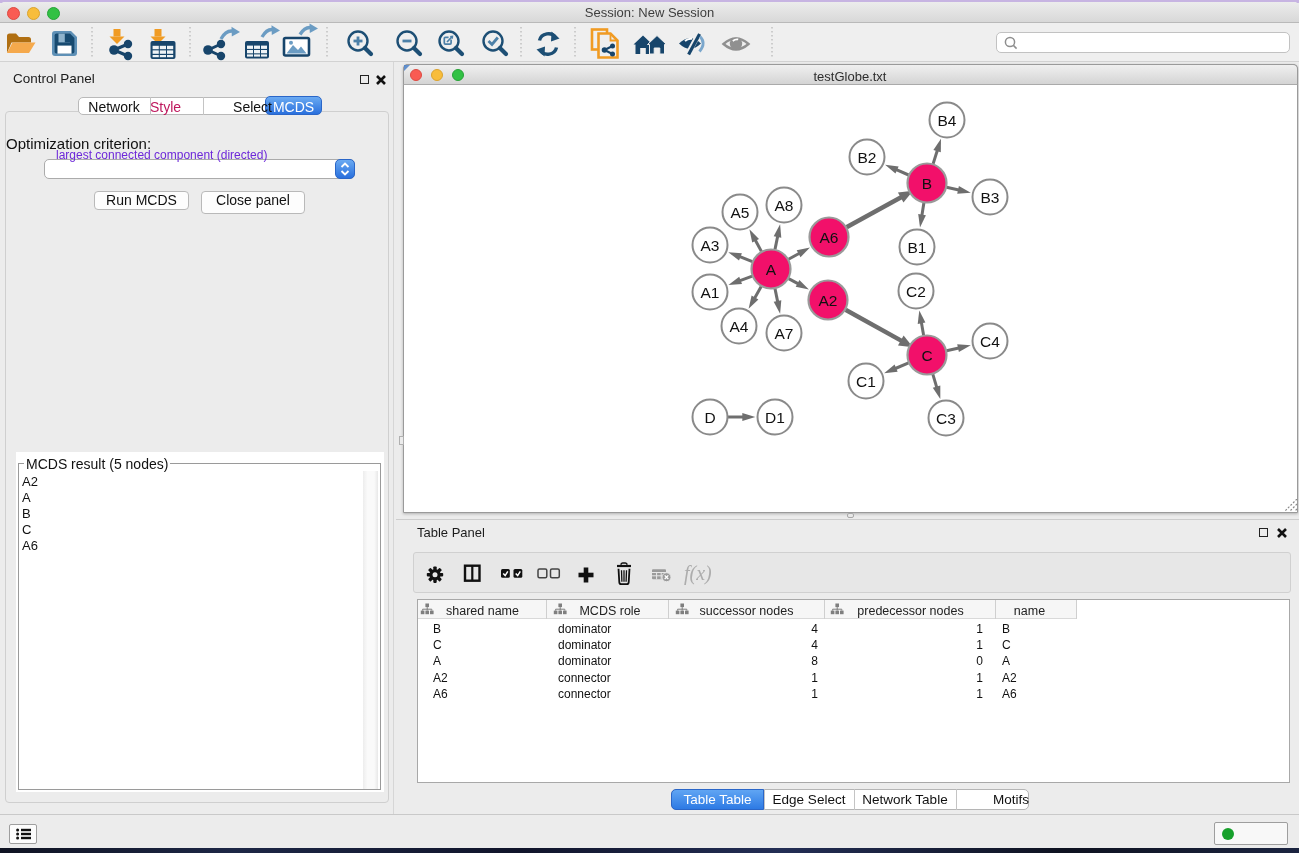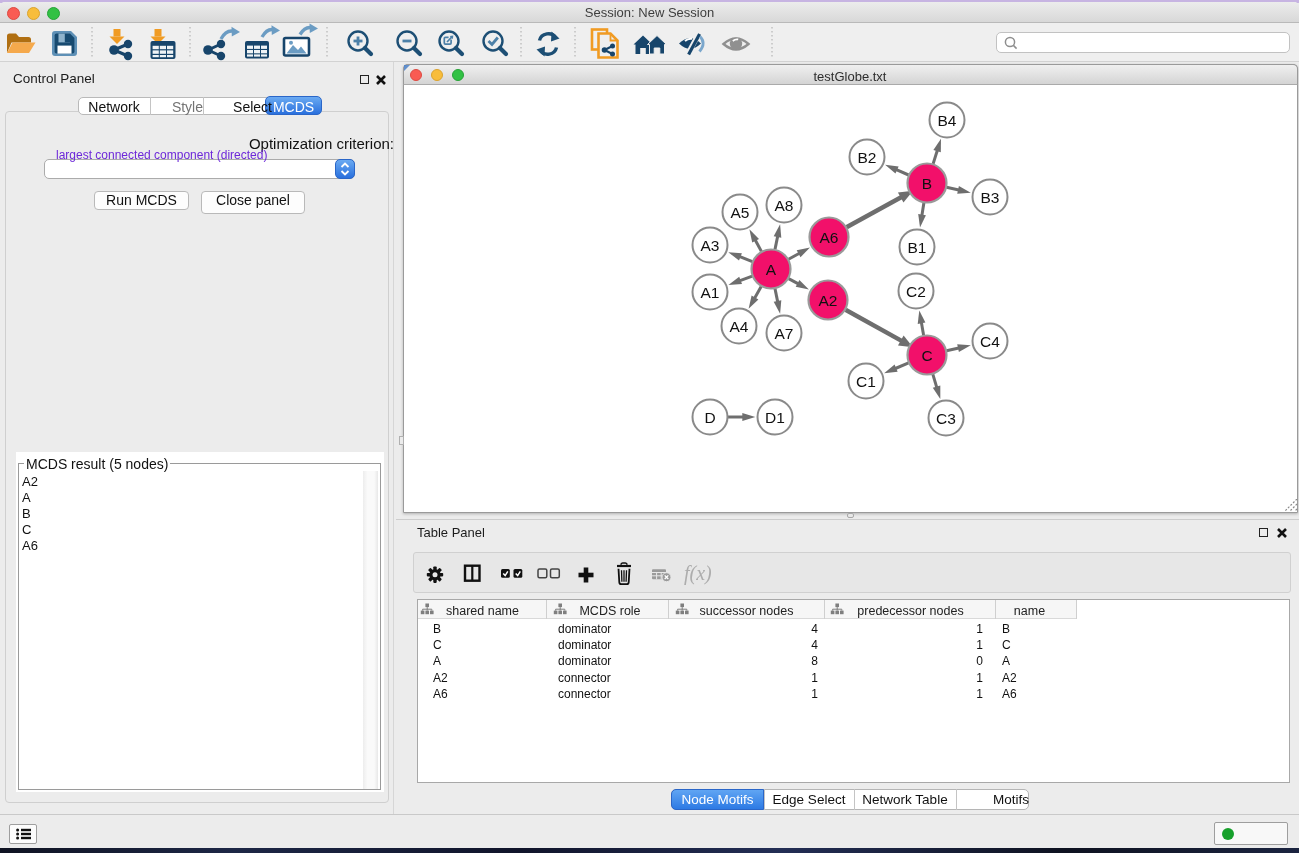--- a/index.html
+++ b/index.html
@@ -164,25 +164,25 @@
 <path d="M2,2 L10,10 M10,2 L2,10" stroke="#111" stroke-width="2.6"></path>
 </svg>
 
 <div class="abs" style="left:5px;top:111px;width:384px;height:692px;border:1px solid #cfcfcf;border-radius:4px"></div>
 
 <div class="abs" style="left:78px;top:97px;width:243px;height:18px;background:#fff;border:1px solid #b9b9b9;border-radius:5px"></div>
 <div class="abs" style="left:150px;top:97px;width:1px;height:18px;background:#c4c4c4"></div>
 <div class="abs" style="left:203px;top:97px;width:1px;height:18px;background:#c4c4c4"></div>
 <div class="abs" style="left:265px;top:96px;width:57px;height:19px;background:linear-gradient(#6aaaf2,#2a70dd);border:1px solid #2a66c8;border-radius:5px"></div>
 <div class="abs" style="left:78px;top:99px;width:72px;text-align:center;font-size:14px;color:#111">Network</div>
-<div class="abs" style="left:150px;top:99px;width:53px;text-align:right;font-size:14px;color:#737373">Style</div>
+<div class="abs" style="left:150px;top:99px;width:53px;text-align:left;font-size:14px;color:#be185d">Style</div>
 <div class="abs" style="left:203px;top:99px;width:69px;text-align:right;font-size:14px;color:#111">Select</div>
 <div class="abs" style="left:265px;top:99px;width:57px;text-align:center;font-size:14px;color:#fff">MCDS</div>
 
-<div class="abs" style="left:6px;top:135px;width:388px;text-align:right;font-size:15px;color:#111">Optimization criterion:</div>
+<div class="abs" style="left:6px;top:135px;width:388px;text-align:left;font-size:15px;color:#111">Optimization criterion:</div>
 <div class="abs" style="left:44px;top:159px;width:311px;height:20px;background:#fff;border:1px solid #ababab;border-radius:5px"></div>
 <div class="abs" style="left:56px;top:148px;font-size:12px;color:#6d28d9">largest connected component (directed)</div>
 <div class="abs" style="left:335px;top:159px;width:20px;height:20px;background:linear-gradient(#6aaaf2,#2a70dd);border:1px solid #2a66c8;border-radius:5px"></div>
 <svg class="abs" style="left:337px;top:161px" width="16" height="16" viewBox="0 0 16 16">
 <path d="M4.5,6 L8,2.5 L11.5,6" fill="none" stroke="#fff" stroke-width="1.8"></path>
 <path d="M4.5,10 L8,13.5 L11.5,10" fill="none" stroke="#fff" stroke-width="1.8"></path>
 </svg>
 <div class="abs" style="left:94px;top:191px;width:95px;height:19px;background:#fdfdfd;border:1px solid #b9b9b9;border-radius:4px;text-align:center;font-size:14px;color:#111;line-height:17px">Run MCDS</div>
 <div class="abs" style="left:201px;top:191px;width:104px;height:23px;background:#fdfdfd;border:1px solid #b9b9b9;border-radius:4px;text-align:center;font-size:14px;color:#111;line-height:17px">Close panel</div>
 
@@ -389,21 +389,21 @@
 <div class="abs" style="left:558px;top:621px;font-size:12px;color:#111;line-height:16.2px">dominator<br>dominator<br>dominator<br>connector<br>connector</div>
 <div class="abs" style="left:740px;top:621px;width:78px;text-align:right;font-size:12px;color:#111;line-height:16.2px">4<br>4<br>8<br>1<br>1</div>
 <div class="abs" style="left:905px;top:621px;width:78px;text-align:right;font-size:12px;color:#111;line-height:16.2px">1<br>1<br>0<br>1<br>1</div>
 <div class="abs" style="left:1002px;top:621px;font-size:12px;color:#111;line-height:16.2px">B<br>C<br>A<br>A2<br>A6</div>
 
 <div class="abs" style="left:671px;top:789px;width:358px;height:21px;background:#fff;border:1px solid #b5b5b5;border-radius:5px"></div>
 <div class="abs" style="left:671px;top:789px;width:93px;height:21px;background:linear-gradient(#60a5f3,#2d7ae4);border:1px solid #2a66c8;border-radius:5px 0 0 5px"></div>
 <div class="abs" style="left:764px;top:789px;width:1px;height:21px;background:#c4c4c4"></div>
 <div class="abs" style="left:854px;top:789px;width:1px;height:21px;background:#c4c4c4"></div>
 <div class="abs" style="left:956px;top:789px;width:1px;height:21px;background:#c4c4c4"></div>
-<div class="abs" style="left:671px;top:792px;width:93px;text-align:center;font-size:13.5px;color:#fff">Node Motifs</div>
+<div class="abs" style="left:671px;top:792px;width:93px;text-align:center;font-size:13.5px;color:#fff">Table Table</div>
 <div class="abs" style="left:764px;top:792px;width:90px;text-align:center;font-size:13.5px;color:#111">Edge Select</div>
 <div class="abs" style="left:854px;top:792px;width:102px;text-align:center;font-size:13.5px;color:#111">Network Table</div>
 <div class="abs" style="left:956px;top:792px;width:73px;text-align:right;font-size:13.5px;color:#111">Motifs</div>
 
 <div class="abs" style="left:0;top:814px;width:1299px;height:1px;background:#c9c9c9"></div>
 <div class="abs" style="left:0;top:815px;width:1299px;height:33px;background:#ececec"></div>
 <div class="abs" style="left:9px;top:824px;width:28px;height:20px;background:#fcfcfc;border:1px solid #9e9e9e;border-radius:2px"></div>
 <svg class="abs" style="left:16px;top:828px" width="15" height="12" viewBox="0 0 15 12">
 <circle cx="1.6" cy="2" r="1.5" fill="#111"></circle>
     <rect x="5" y="0.8" width="10" height="2.4" fill="#111"></rect>

